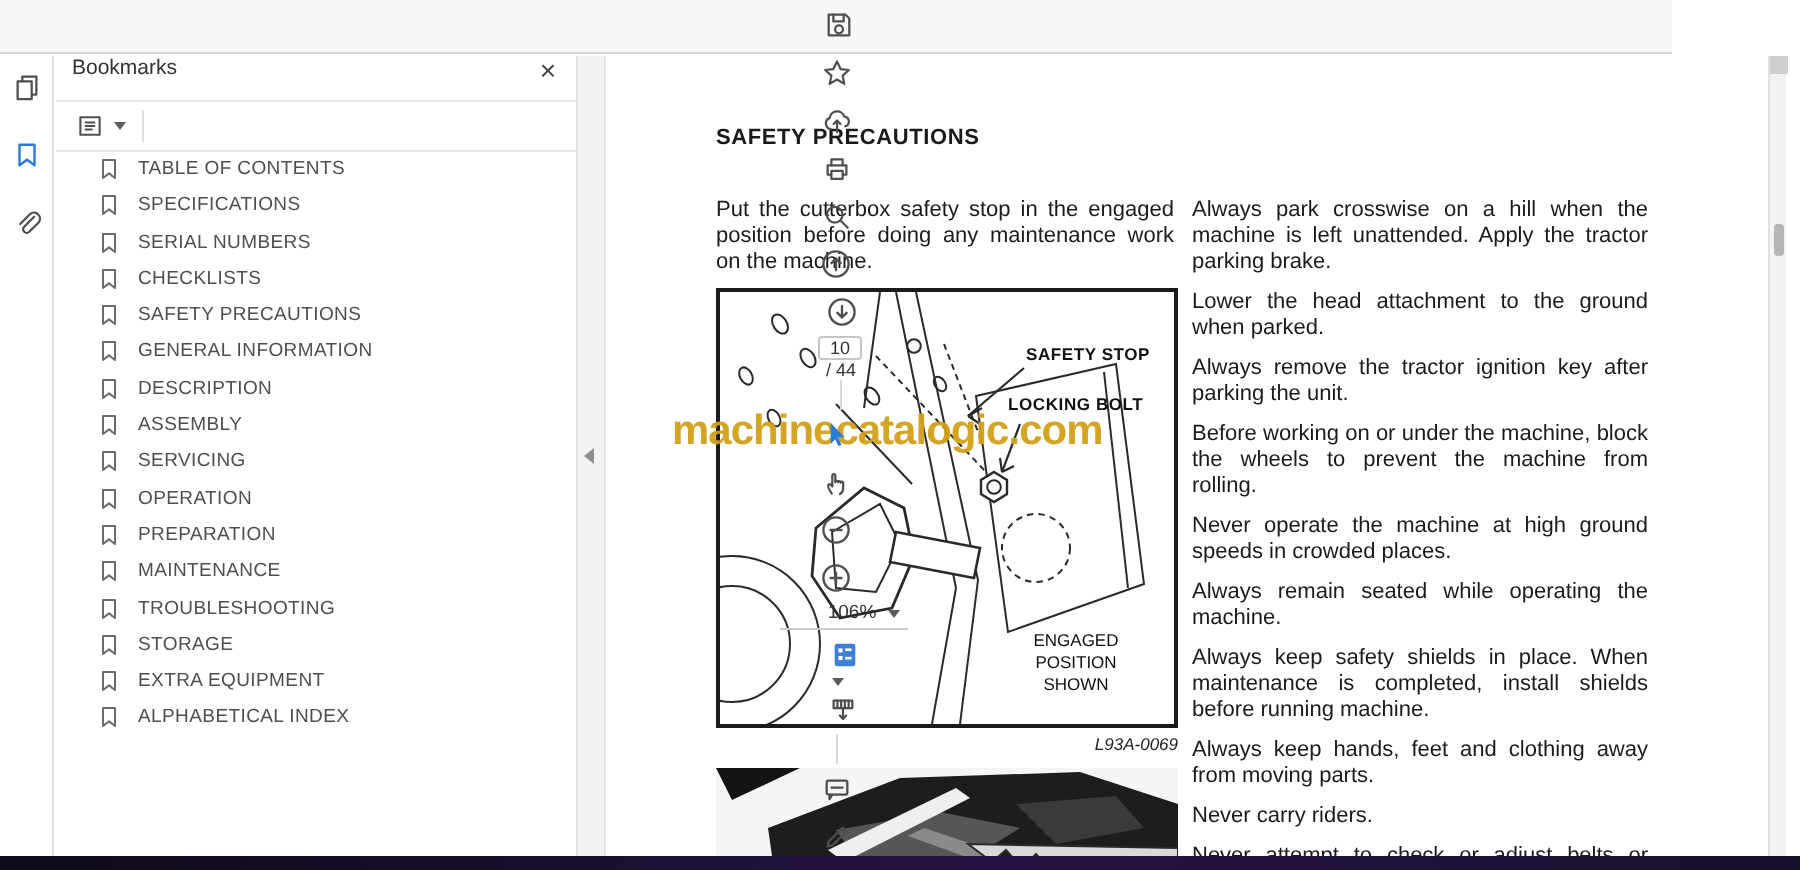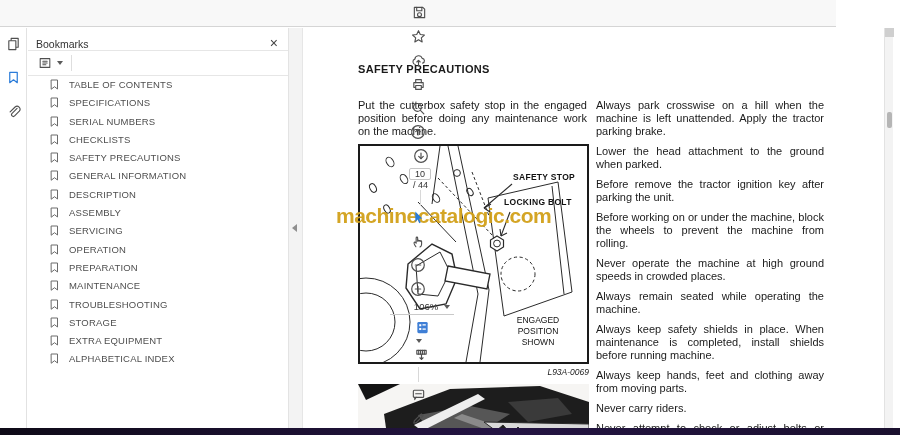--- a/index.html
+++ b/index.html
@@ -26,21 +26,21 @@
   .flex1 { flex:1; }
 
   
   .rail { position:absolute; top:28px; left:0; width:27px; bottom:7px; background:#fff;
           border-right:1px solid #e2e2e2; display:flex; flex-direction:column; align-items:center;
           padding-top:3px; z-index:15; }
   .rail .tbtn { margin-bottom:10px; }
 
   
   .panel { position:absolute; top:28px; left:28px; width:260px; bottom:7px; background:#fff; z-index:14; }
-  .panel-header { height:23px; border-bottom:1px solid #e6e6e6; display:flex; align-items:flex-end;
+  .panel-header { height:23px; border-bottom:1px solid #e6e6e6; display:flex; align-items:flex-start;
                   padding:0 10px 0 8px; }
   .panel-title { font-size:10.5px; color:#333; }
   .panel-close { margin-left:auto; font-size:14px; color:#444; line-height:1; cursor:default; }
   .panel-tools { height:25px; border-bottom:1px solid #e6e6e6; display:flex; align-items:center; padding-left:7px; }
   .panel-tools .vsep { width:1px; height:16px; background:#dedede; margin-left:8px; }
   .bm-list { padding-top:3px; }
   .bm-item { height:18.3px; display:flex; align-items:flex-start; padding-left:22px; }
   .bm-item svg { flex:0 0 auto; margin-right:10px; }
   .bm-label { font-size:9.5px; color:#4e4e4e; letter-spacing:0.2px; white-space:nowrap; }
 
@@ -460,21 +460,21 @@
       <path d="M56 41 L120 10 L127 15 L64 47 Z" fill="#efefef"></path>
       <path d="M96 34 L104 30 L140 42 L132 47 Z" fill="#8a8a8a"></path>
       <path d="M126 38 L138 47 L145 41 L153 50 L160 43 L168 52 L175 45 L183 54 L190 47 L198 56 L205 49 L213 58 L220 51 L228 60 L231 58 L231 40 Z" fill="#d9d9d9" stroke="#2a2a2a" stroke-width="1"></path>
       <path d="M150 55 L231 60 L150 60 Z" fill="#101010"></path>
     </svg>
   </div>
 
   <div class="col-right">
     <p class="doc-text">Always park crosswise on a hill when the machine is left unattended. Apply the tractor parking brake.</p>
     <p class="doc-text">Lower the head attachment to the ground when parked.</p>
-    <p class="doc-text">Before remove the tractor ignition key after parking the unit.</p>
+    <p class="doc-text">Always remove the tractor ignition key after parking the unit.</p>
     <p class="doc-text">Before working on or under the machine, block the wheels to prevent the machine from rolling.</p>
     <p class="doc-text">Never operate the machine at high ground speeds in crowded places.</p>
     <p class="doc-text">Always remain seated while operating the machine.</p>
     <p class="doc-text">Always keep safety shields in place. When maintenance is completed, install shields before running machine.</p>
     <p class="doc-text">Always keep hands, feet and clothing away from moving parts.</p>
     <p class="doc-text">Never carry riders.</p>
     <p class="doc-text stretch">Never attempt to check or adjust belts or</p>
   </div>
 </div>
 

